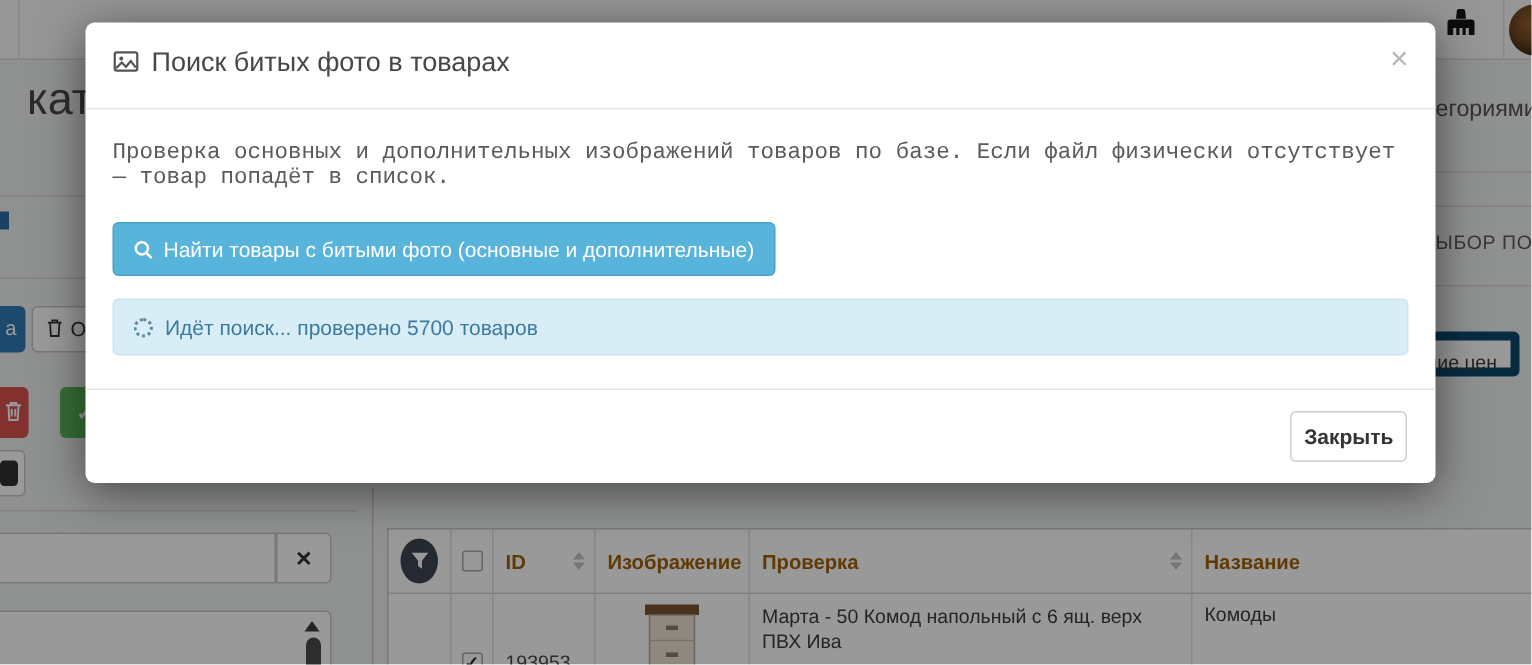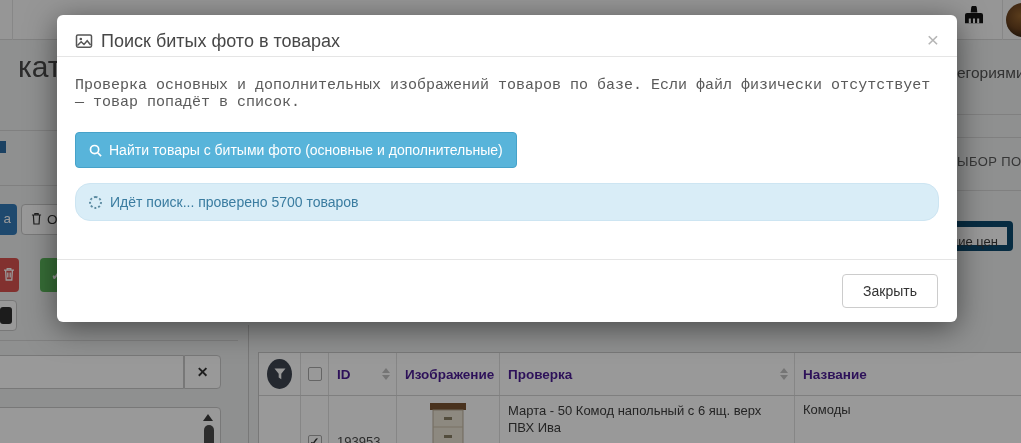--- a/index.html
+++ b/index.html
@@ -36,21 +36,21 @@
                   border-radius:0 4px 4px 0; color:#333; font-size:14px; font-weight:bold; text-align:center; padding-top:8px; }
   .listbox { position:absolute; left:-8px; top:407px; width:229px; height:60px; background:#fff; border:1px solid #c9c9c9; border-radius:4px; }
   .sb-arrow { position:absolute; right:7px; top:6px; width:0; height:0; border-left:5px solid transparent; border-right:5px solid transparent; border-bottom:7px solid #3d3d3d; }
   .sb-thumb { position:absolute; right:6px; top:17px; width:10px; height:26px; background:#4c4c4c; border-radius:5px; }
   .vline { position:absolute; width:1px; background:#c8c8c8; }
 
   
   .tbl { position:absolute; left:258px; top:352px; width:780px; background:#fff; border:1px solid #c9c9c9; }
   .trow { display:flex; }
   .thead { height:43px; border-bottom:1px solid #d4d4d4; }
-  .tcell { border-right:1px solid #e0e0e0; display:flex; align-items:center; padding:0 8px; font-size:13.5px; color:#4c1d95; }
+  .tcell { border-right:1px solid #e0e0e0; display:flex; align-items:center; padding:0 8px; font-size:13.5px; color:#a16207; }
   .thead .tcell { font-weight:bold; }
   .c-funnel { width:42px; justify-content:center; }
   .c-check  { width:28px; justify-content:center; padding:0; }
   .c-id     { width:68px; position:relative; }
   .c-img    { width:103px; }
   .c-name   { width:295px; position:relative; }
   .c-cat    { flex:1; border-right:none; }
   .funnel-btn { width:30px; height:30px; border-radius:50%; background:#3e4551; display:flex; align-items:center; justify-content:center; }
   .cb { width:14px; height:14px; background:#fff; border:1px solid #a9a9a9; border-radius:2px; font-size:12px; line-height:12px; text-align:center; color:#2f2f2f; font-weight:bold; }
   .carets { position:absolute; right:6px; top:50%; transform:translateY(-50%); display:flex; flex-direction:column; gap:2px; }
@@ -62,32 +62,32 @@
   .tdata .c-id { color:#4a4a4a; }
   .tdata .c-img { justify-content:center; }
   .name-text { line-height:17px; }
 
   
   .backdrop { position:absolute; inset:0; background:rgba(0,0,0,0.40); }
 
   
   .modal { position:absolute; left:57px; top:15px; width:900px; height:307px; background:#fff; border-radius:6px;
            box-shadow:0 6px 30px rgba(0,0,0,0.5); display:flex; flex-direction:column; }
-  .m-header { position:relative; padding:16px 20px 0 18px; height:42px; border-bottom:1px solid #e5e5e5; }
+  .m-header { position:relative; padding:16px 20px 0 18px; height:58px; border-bottom:1px solid #e5e5e5; }
   .m-title { font-size:18px; color:#474747; display:flex; align-items:center; gap:8px; }
   .m-close { position:absolute; right:18px; top:14px; font-size:21px; color:#b5b5b5; line-height:21px; background:none; border:none; cursor:pointer; font-family:inherit; }
   .m-body { padding:20px 18px 0 18px; flex:1; }
   .m-desc { font-size:15px; color:#5a5a5a;font-family:Liberation Mono, monospace; }
   .btn-search { margin-top:21px; display:inline-flex; align-items:center; gap:7px; background:#58b4da; border:1px solid #46a2c9;
                 color:#fff; font-size:14px; padding:9px 13px; border-radius:4px; font-family:inherit; cursor:pointer; }
-  .alert-info { margin-top:15px; background:#d9edf7; border:1px solid #cde5f2; border-radius:15px; color:#3a7ca0;
+  .alert-info { margin-top:15px; background:#d9edf7; border:1px solid #cde5f2; border-radius:4px; color:#3a7ca0;
                 font-size:14px; padding:10px 13px; display:flex; align-items:center; gap:8px; }
   .spinner { width:13px; height:13px; border:2px dotted #5b8aa0; border-radius:50%; flex:0 0 auto; }
   .m-footer { border-top:1px solid #e5e5e5; padding:14px 19px; text-align:right; }
-  .btn-close-modal { background:#fff; border:1px solid #ccc; border-radius:4px; color:#333; font-size:14px; padding:8px 20px; font-family:inherit; cursor:pointer; }
+  .btn-close-modal { background:#fff; border:1px solid #ccc; border-radius:4px; color:#333; font-size:14px; padding:8px 8px; font-family:inherit; cursor:pointer;font-weight:bold; }
 </style>
 </head>
 <body>
 
 <div id="stage">
 
   <div class="page">
 
     <div class="topbar">
       <div class="vdiv" style="left:12px"></div>

